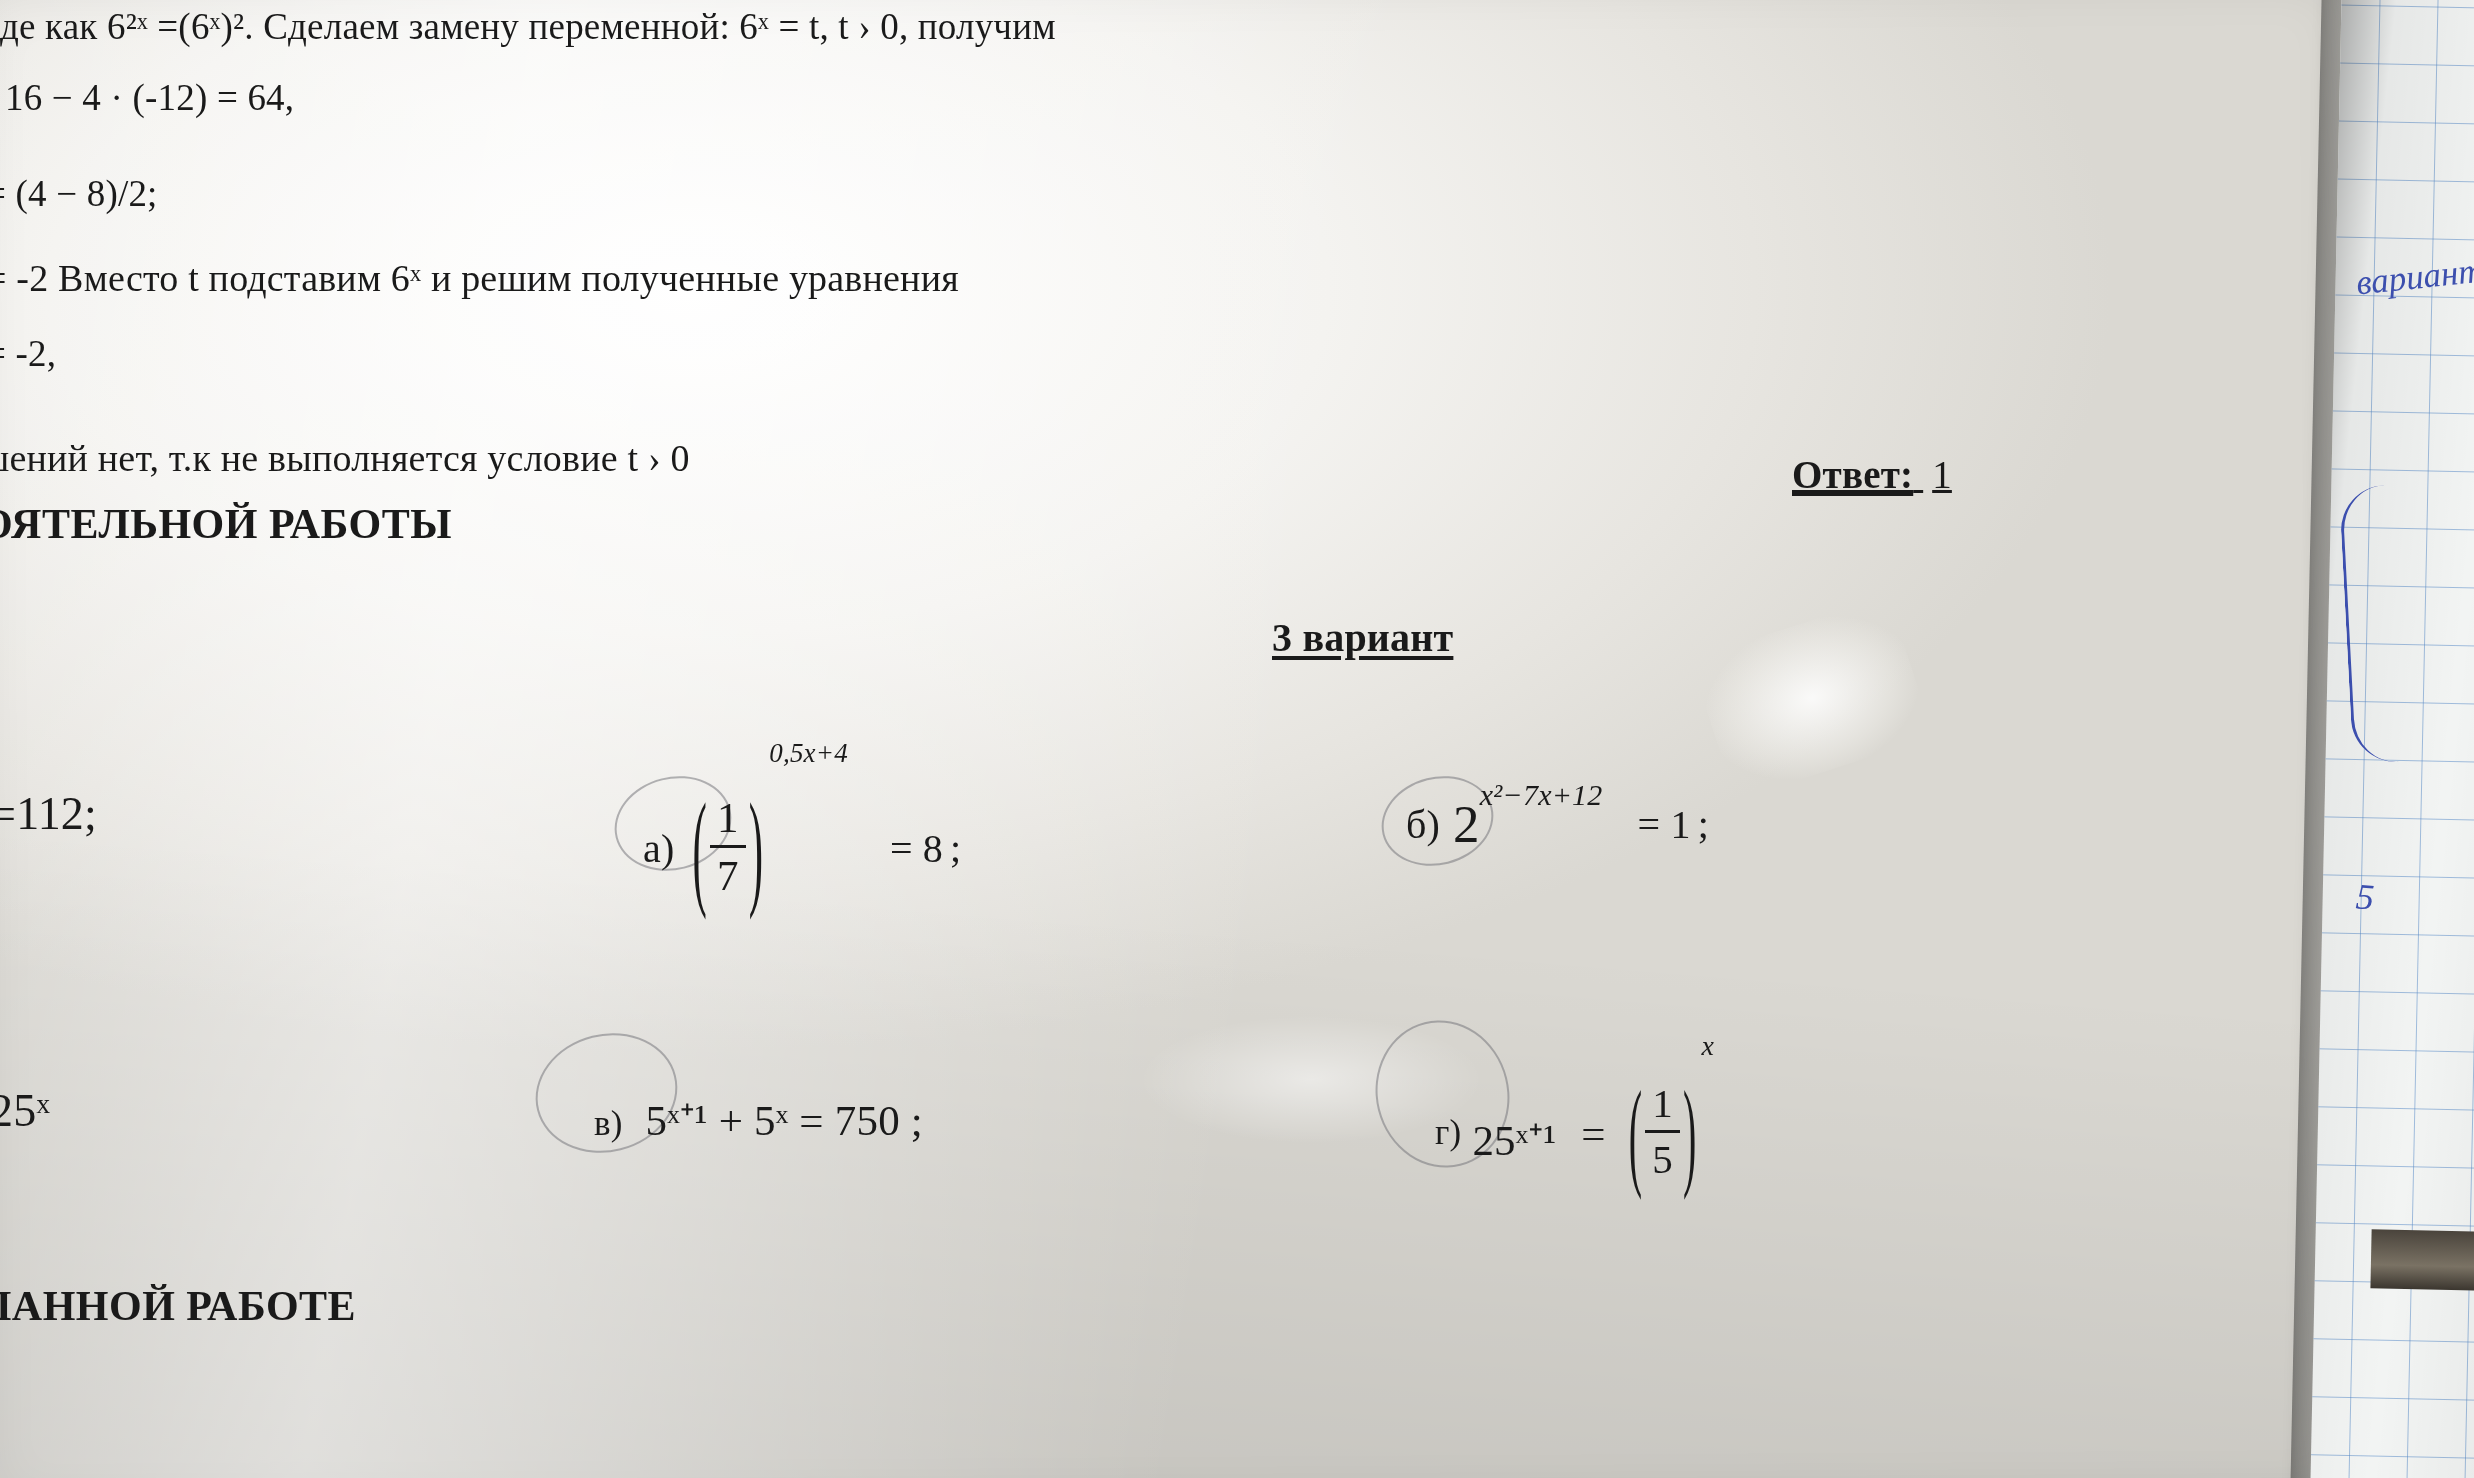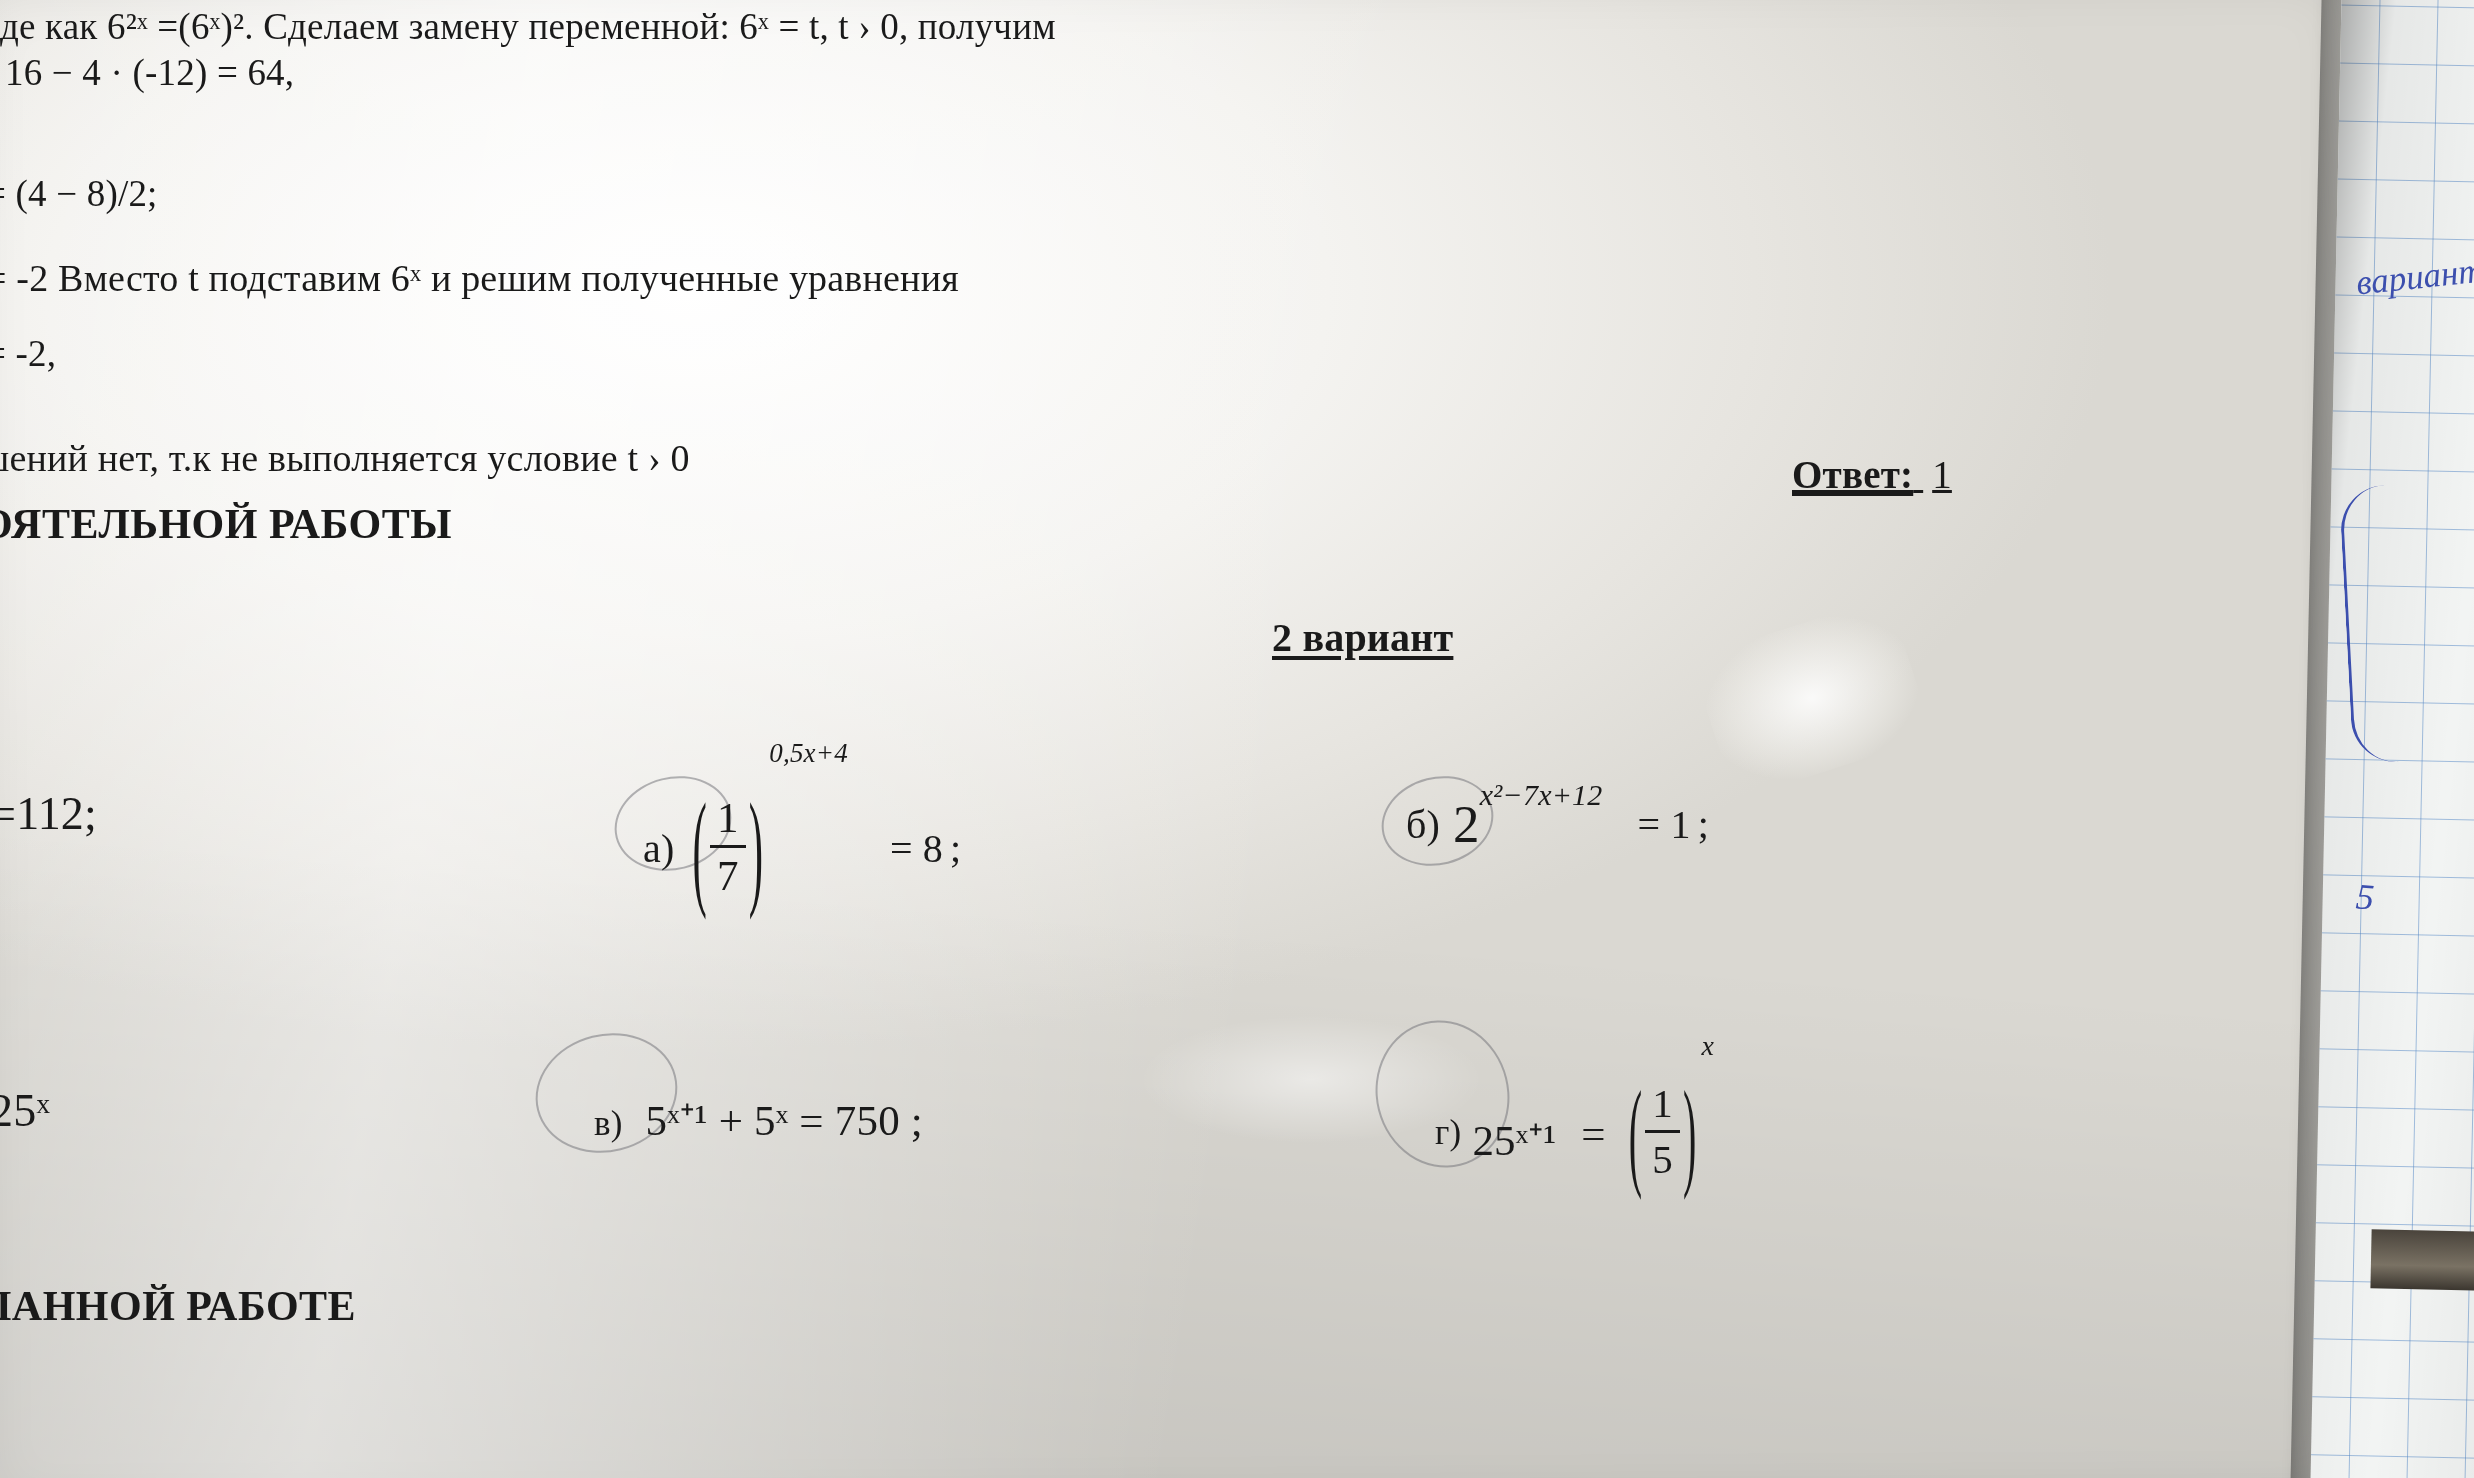--- a/index.html
+++ b/index.html
@@ -162,21 +162,21 @@
   <div class="sheet">
     <div class="sheet-shade"></div>
   </div>
   <div class="smudge"></div>
   <div class="smudge2"></div>
 
   <div class="txt serif" style="left:-20px; top:5px; font-size:37px;">
     <span>иде как 6²ˣ =(6ˣ)². Сделаем замену переменной: 6ˣ = t, t › 0, получим</span>
   </div>
 
-  <div class="txt serif" style="left:5px; top:51px; font-size:37px;">
+  <div class="txt serif" style="left:5px; top:76px; font-size:37px;">
     <span>16 − 4 · (-12) = 64,</span>
   </div>
 
   <div class="txt serif" style="left:-15px; top:172px; font-size:37px;">
     <span>= (4 − 8)/2;</span>
   </div>
 
   <div class="txt serif" style="left:-15px; top:256px; font-size:38px;">
     <span>= -2        Вместо t  подставим  6ˣ и решим полученные уравнения</span>
   </div>
@@ -192,21 +192,21 @@
   <div class="txt serif b" style="left:-20px; top:500px; font-size:42px; letter-spacing:0.5px;">
     <span>ОЯТЕЛЬНОЙ РАБОТЫ</span>
   </div>
 
   <div class="txt serif" style="left:1792px; top:452px; font-size:39px;text-decoration:underline;">
     <span class="b u">Ответ:</span>
     <span style="margin-left:9px;">1</span>
   </div>
 
   <div class="txt serif b u" style="left:1272px; top:614px; font-size:40px;">
-    <span>2 вариант</span>
+    <span>3 вариант</span>
   </div>
 
   <div class="txt serif" style="left:-10px; top:787px; font-size:46px;">
     <span>=112;</span>
   </div>
 
   <div class="txt serif" style="left:-10px; top:1084px; font-size:46px;">
     <span>25ˣ</span>
   </div>
 

